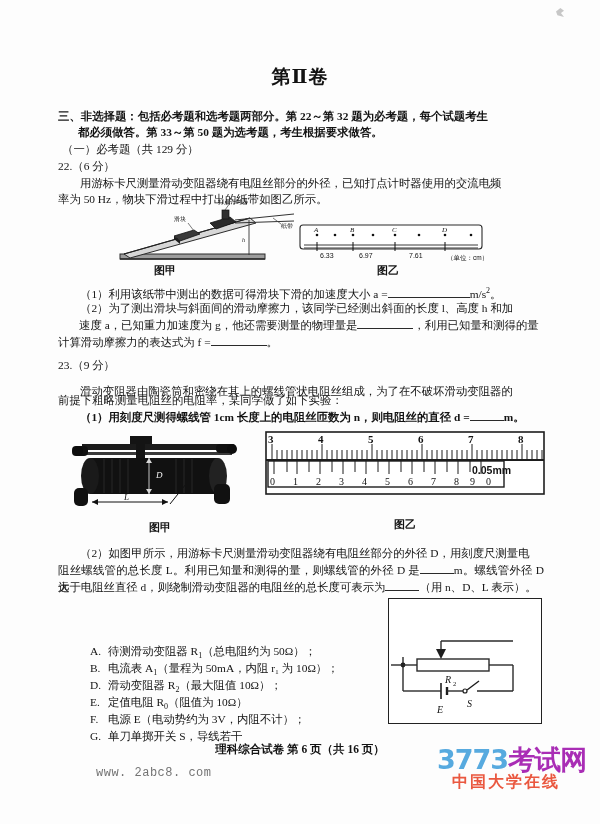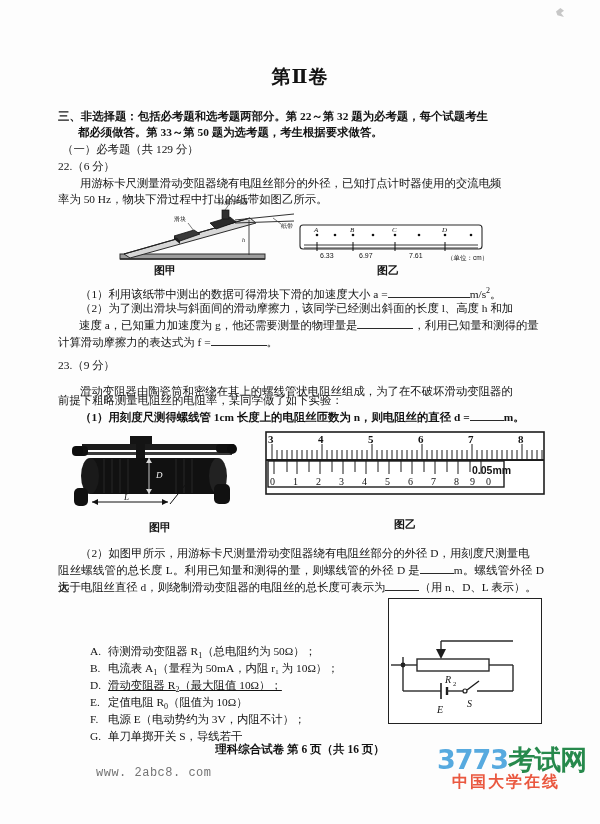--- a/index.html
+++ b/index.html
@@ -47,21 +47,21 @@
   
   .footer{position:absolute;left:0;right:0;top:742px;text-align:center;
           font-size:11.5px;font-weight:bold;}
   .site{position:absolute;left:96px;top:766px;font-size:12px;color:#737373;
         font-family:"Liberation Mono","DejaVu Sans Mono",monospace;letter-spacing:.5px;}
 
   
   .wm1{position:absolute;left:437px;top:742px;font-size:27px;font-weight:bold;
        font-family:"DejaVu Sans","Liberation Sans",sans-serif;
        color:#4aa3dd;letter-spacing:-1px;opacity:.92;}
-  .wm1 .or{color:#15803d;}
+  .wm1 .or{color:#a21caf;}
   .wm2{position:absolute;left:452px;top:772px;font-size:16px;font-weight:bold;
        color:#e8472c;letter-spacing:2px;opacity:.9;}
   .speck{position:absolute;left:556px;top:8px;width:8px;height:9px;
          background:#9a9a9a;opacity:.55;
          clip-path:polygon(0 40%,55% 0,100% 30%,62% 55%,100% 100%,18% 80%);}
 </style>
 </head>
 <body>
 
 <div class="page">
@@ -342,21 +342,21 @@
   <div class="blk" style="left:58px;top:562px;width:486px;">
     <span>阻丝螺线管的总长度 L。利用已知量和测得的量，则螺线管的外径 D 是</span><span class="fill f-s"></span><span>m。螺线管外径 D 远</span>
   </div>
   <div class="blk" style="left:58px;top:579px;width:486px;">
     <span>大于电阻丝直径 d，则绕制滑动变阻器的电阻丝的总长度可表示为</span><span class="fill f-s"></span><span>（用 n、D、L 表示）。</span>
   </div>
 
   <div id="equip-list" style="position:absolute;left:90px;top:615px;width:300px;">
       <div class="blk" style="position: relative; left: 0px; top: 0px; width: 300px; height: 17px; margin-top: 28px;"><span style="display: inline-block; width: 18px;">A.</span><span>待测滑动变阻器 R</span><sub>1</sub><span>（总电阻约为 50Ω）；</span></div>
       <div class="blk" style="position: relative; left: 0px; top: 0px; width: 300px; height: 17px;"><span style="display: inline-block; width: 18px;">B.</span><span>电流表 A</span><sub>1</sub><span>（量程为 50mA，内阻 r₁ 为 10Ω）；</span></div>
-      <div class="blk" style="position: relative; left: 0px; top: 0px; width: 300px; height: 17px; text-decoration: underline;"><span style="display: inline-block; width: 18px;">D.</span><span>滑动变阻器 R</span><sub>2</sub><span>（最大阻值 10Ω）；</span></div>
+      <div class="blk" style="position: relative; left: 0px; top: 0px; width: 300px; height: 17px;"><span style="display: inline-block; width: 18px;">D.</span><span>滑动变阻器 R</span><sub>2</sub><span>（最大阻值 10Ω）；</span></div>
       <div class="blk" style="position: relative; left: 0px; top: 0px; width: 300px; height: 17px;"><span style="display: inline-block; width: 18px;">E.</span><span>定值电阻 R</span><sub>0</sub><span>（阻值为 10Ω）</span></div>
       <div class="blk" style="position: relative; left: 0px; top: 0px; width: 300px; height: 17px;"><span style="display: inline-block; width: 18px;">F.</span><span>电源 E</span><sub></sub><span>（电动势约为 3V，内阻不计）；</span></div>
       <div class="blk" style="position: relative; left: 0px; top: 0px; width: 300px; height: 17px;"><span style="display: inline-block; width: 18px;">G.</span><span>单刀单掷开关 S</span><sub></sub><span>，导线若干</span></div>
     </div>
 
   <div class="fig-circ">
     <svg viewBox="0 0 152 124" width="152" height="124">
 
       <line x1="14" y1="58" x2="14" y2="92" stroke="#2a2a2a" stroke-width="1.4"></line>
       <circle cx="14" cy="66" r="2.4" fill="#1d1d1d"></circle>

